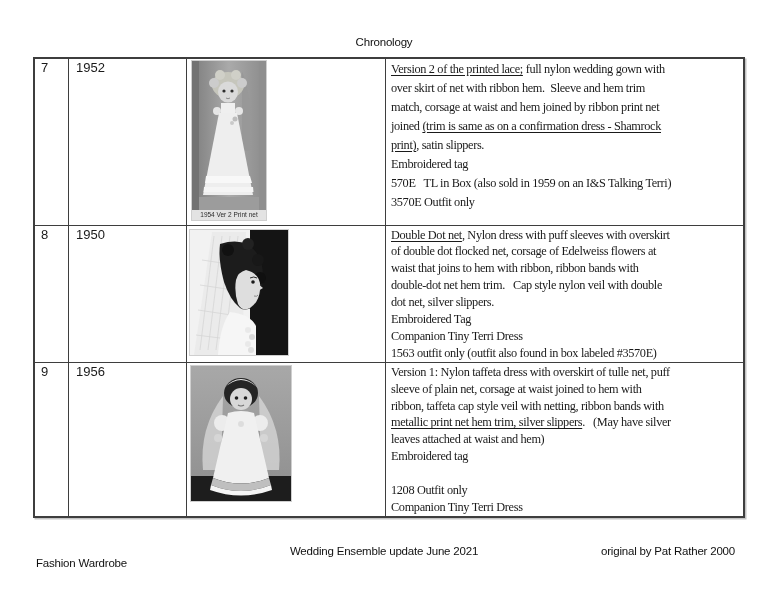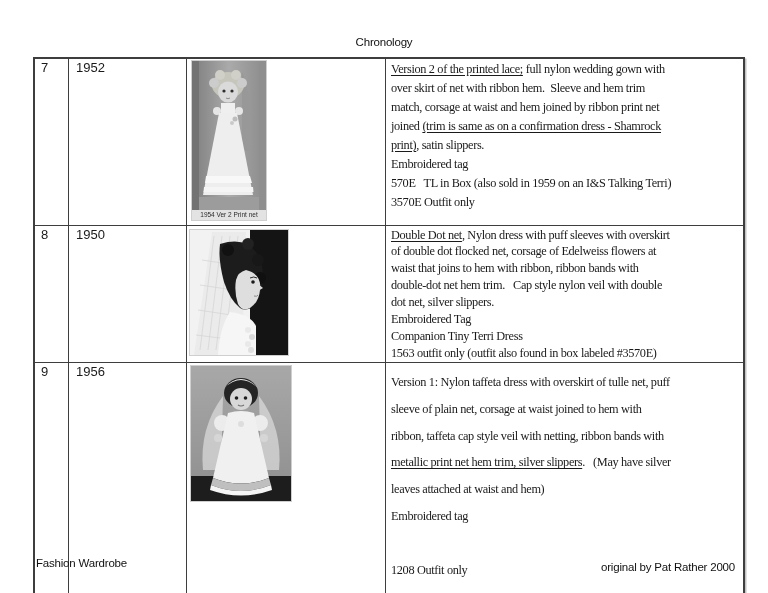--- a/index.html
+++ b/index.html
@@ -9,36 +9,36 @@
              font-size:11.5px;letter-spacing:-0.2px;color:#111;}
   table.chron{position:absolute;left:33px;top:57px;border-collapse:collapse;
               table-layout:fixed;width:685px;
               border:2px solid #3e3e3e;box-shadow:1.5px 1.5px 0 #c3c3c3;}
   table.chron td{border:1.5px solid #3e3e3e;vertical-align:top;overflow:hidden;}
   td.c-num{width:27px;padding:1px 0 0 6px;font-size:13px;}
   td.c-year{width:110px;padding:1px 0 0 7px;font-size:13px;}
   td.c-img{width:198px;padding:0;}
   td.c-desc{width:350px;padding:1px 2px 0 5px;font-size:12.3px;letter-spacing:-0.35px;font-family:Liberation Serif, serif;}
   tr.r7{height:167px;} tr.r8{height:133px;} tr.r9{height:150px;}
-  tr.r7 .tline{line-height:19px;} tr.r8 .tline{line-height:16.9px;} tr.r9 .tline{line-height:16.9px;margin-top:10px;}
+  tr.r7 .tline{line-height:19px;} tr.r8 .tline{line-height:16.9px;} tr.r9 .tline{line-height:16.9px;}
   .tline{white-space:pre;}
   .tline .u{text-decoration:underline;text-underline-offset:2px;}
   .imgwrap{border:1px solid #cfcfcf;display:inline-block;line-height:0;background:#fff;}
   .iw7{margin:1px 0 0 4px;width:74px;}
   .iw8{margin:3px 0 0 2px;}
   .iw9{margin:2px 0 0 3px;}
   .imgwrap svg{display:block;}
   .caption{width:74px;height:10px;line-height:10px;font-size:6.5px;letter-spacing:0;
            text-align:center;color:#2a2a2a;background:#e3e3e3;white-space:nowrap;overflow:hidden;
            font-family:"Liberation Sans",sans-serif;}
   .footer{position:absolute;top:545px;left:0;width:768px;height:16px;font-size:11.5px;
           letter-spacing:-0.2px;color:#111;}
   .f-left{position:absolute;left:36px;top:12px;}
   .f-center{position:absolute;left:0;top:0;width:768px;text-align:center;}
-  .f-right{position:absolute;right:33px;top:16px;}
+  .f-right{position:absolute;right:33px;top:0;}
 </style>
 </head>
 <body>
 
 <div class="page">
 
   <div class="doc-title">Chronology</div>
 
   <table class="chron">
     <tbody>
@@ -184,17 +184,18 @@
             <div class="tline"><span>Embroidered tag</span></div>
             <div class="tline">&nbsp;</div>
             <div class="tline"><span>1208 Outfit only</span></div>
             <div class="tline"><span>Companion Tiny Terri Dress</span></div>
           </td>
     </tr>
   </tbody>
     </table>
 
   <div class="footer">
+    <span class="f-center">Wedding Ensemble update June 2021</span>
     <span class="f-left">Fashion Wardrobe</span>
     <span class="f-right">original by Pat Rather 2000</span>
   </div>
 
 </div>
 
 </body></html>

